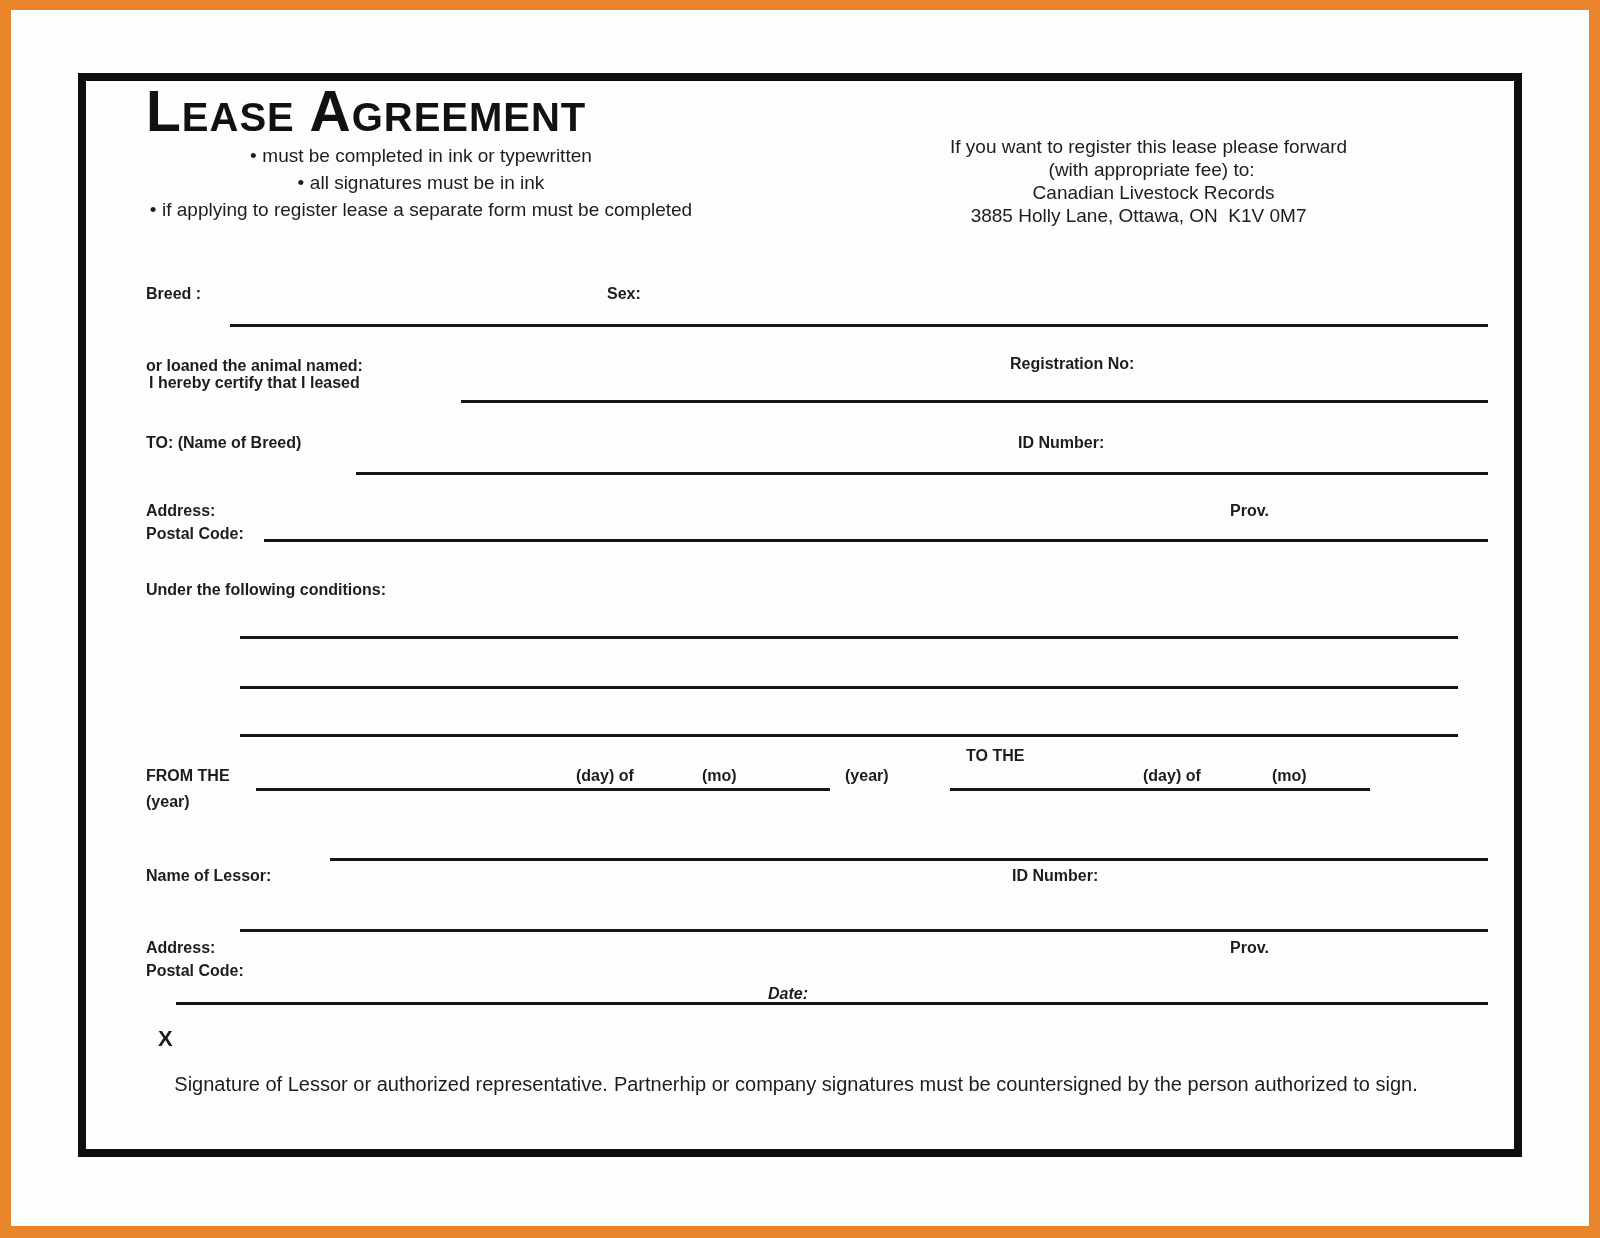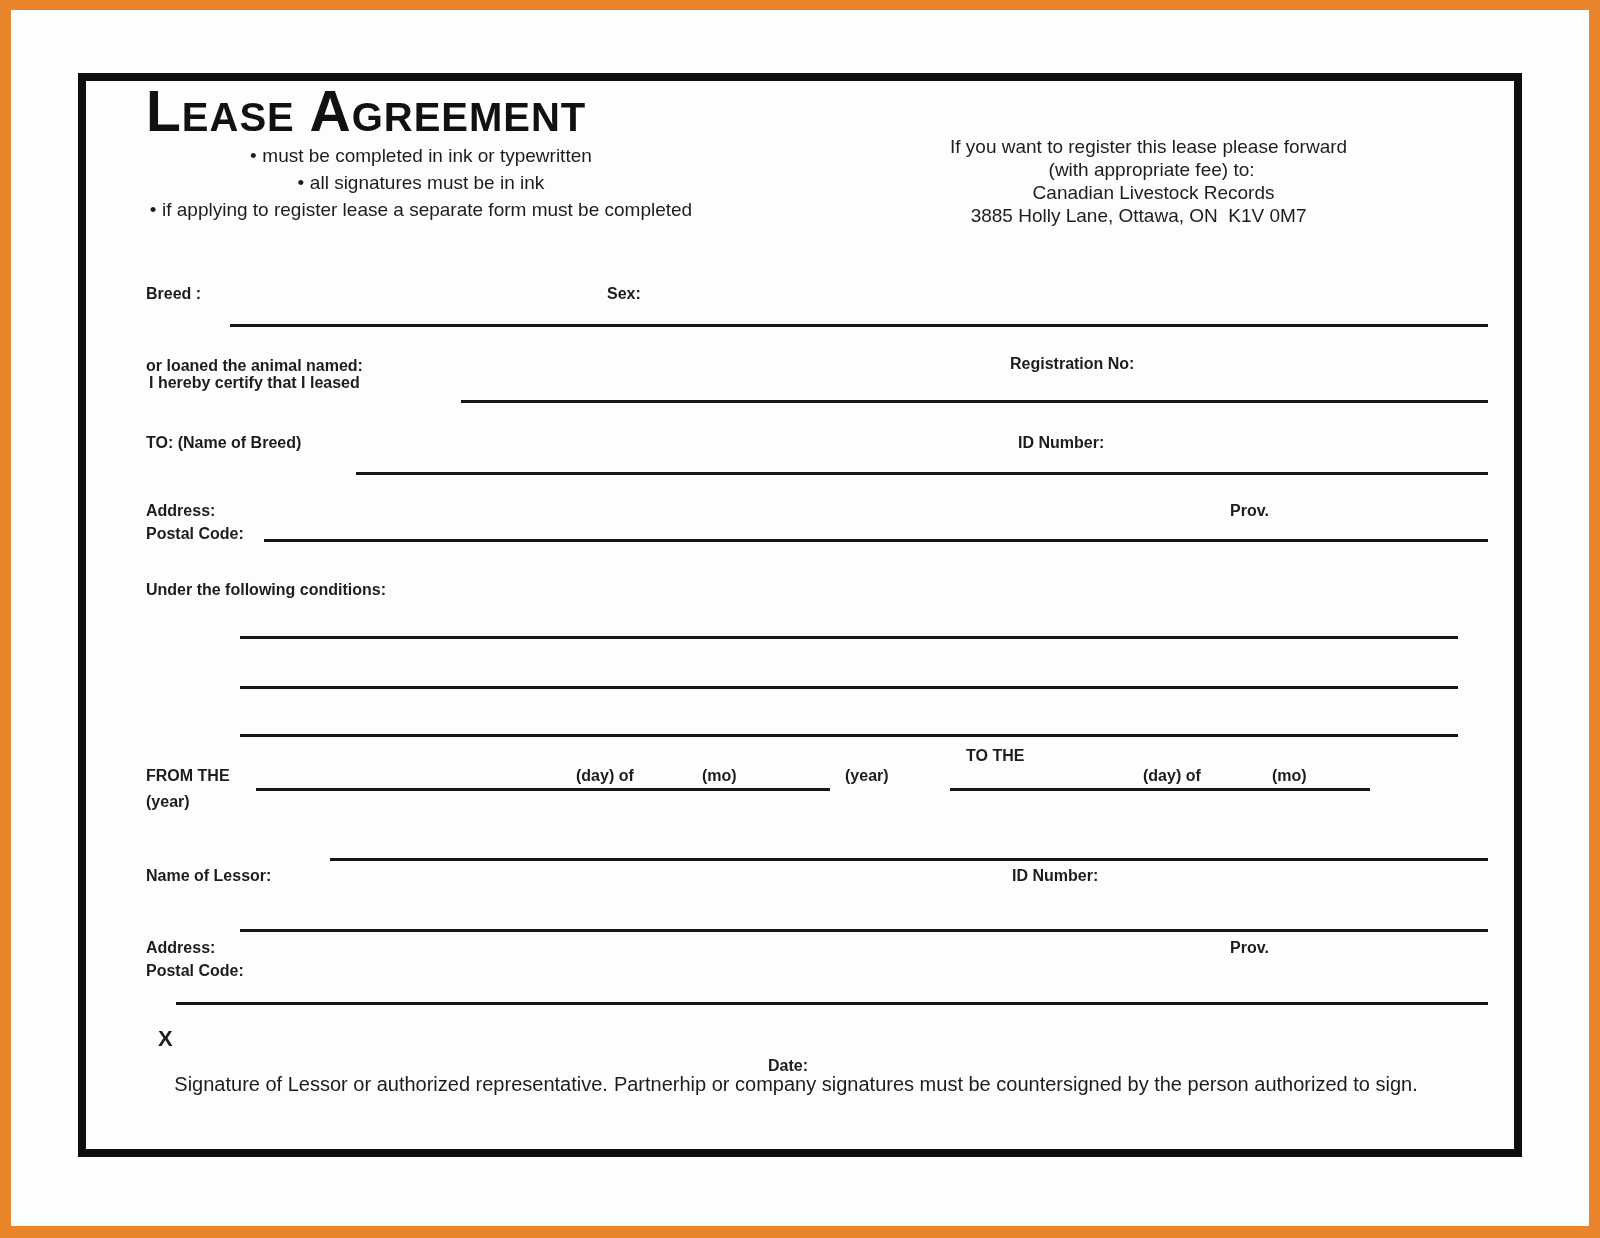--- a/index.html
+++ b/index.html
@@ -126,20 +126,20 @@
     <span class="lbl" style="left:135px;top:854px;">Name of Lessor:</span>
     <span class="lbl" style="left:1001px;top:854px;">ID Number:</span>
 
     <div class="rule" style="left:229px;top:919px;width:1248px;"></div>
     <span class="lbl" style="left:135px;top:926px;">Address:</span>
     <span class="lbl" style="left:1219px;top:926px;">Prov.</span>
     <span class="lbl" style="left:135px;top:949px;">Postal Code:</span>
 
     <div class="rule" style="left:165px;top:992px;width:1312px;"></div>
     <span class="lbl xmark" style="left:147px;top:1017px;">X</span>
-    <span class="lbl" style="left:757px;top:1044px;">Date:</span>
+    <span class="lbl" style="left:757px;top:972px;font-style:italic;">Date:</span>
 
     <div class="caption">
       <span class="b">Signature of Lessor or authorized representative.</span><span class="r">Partnerhip or company signatures must be countersigned by the person authorized to sign.</span>
     </div>
 
   </div>
 </div>
 
 </body></html>

